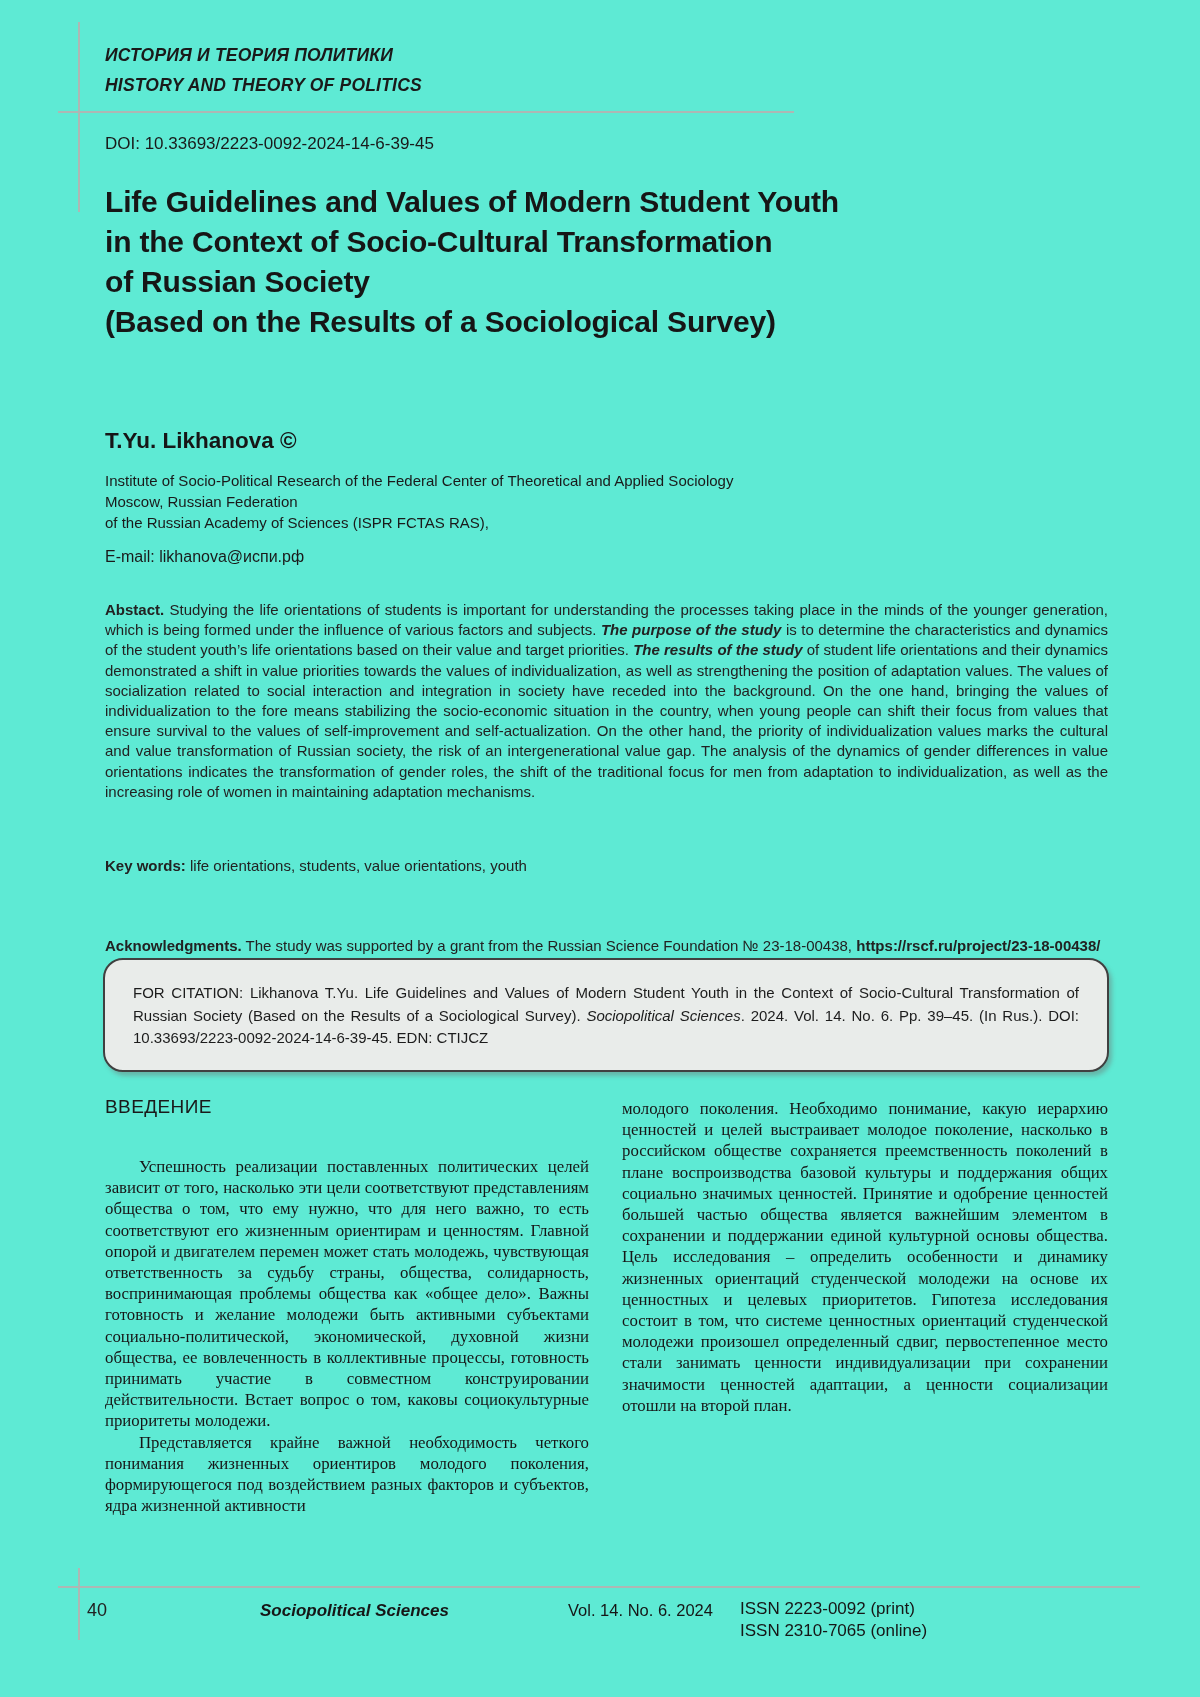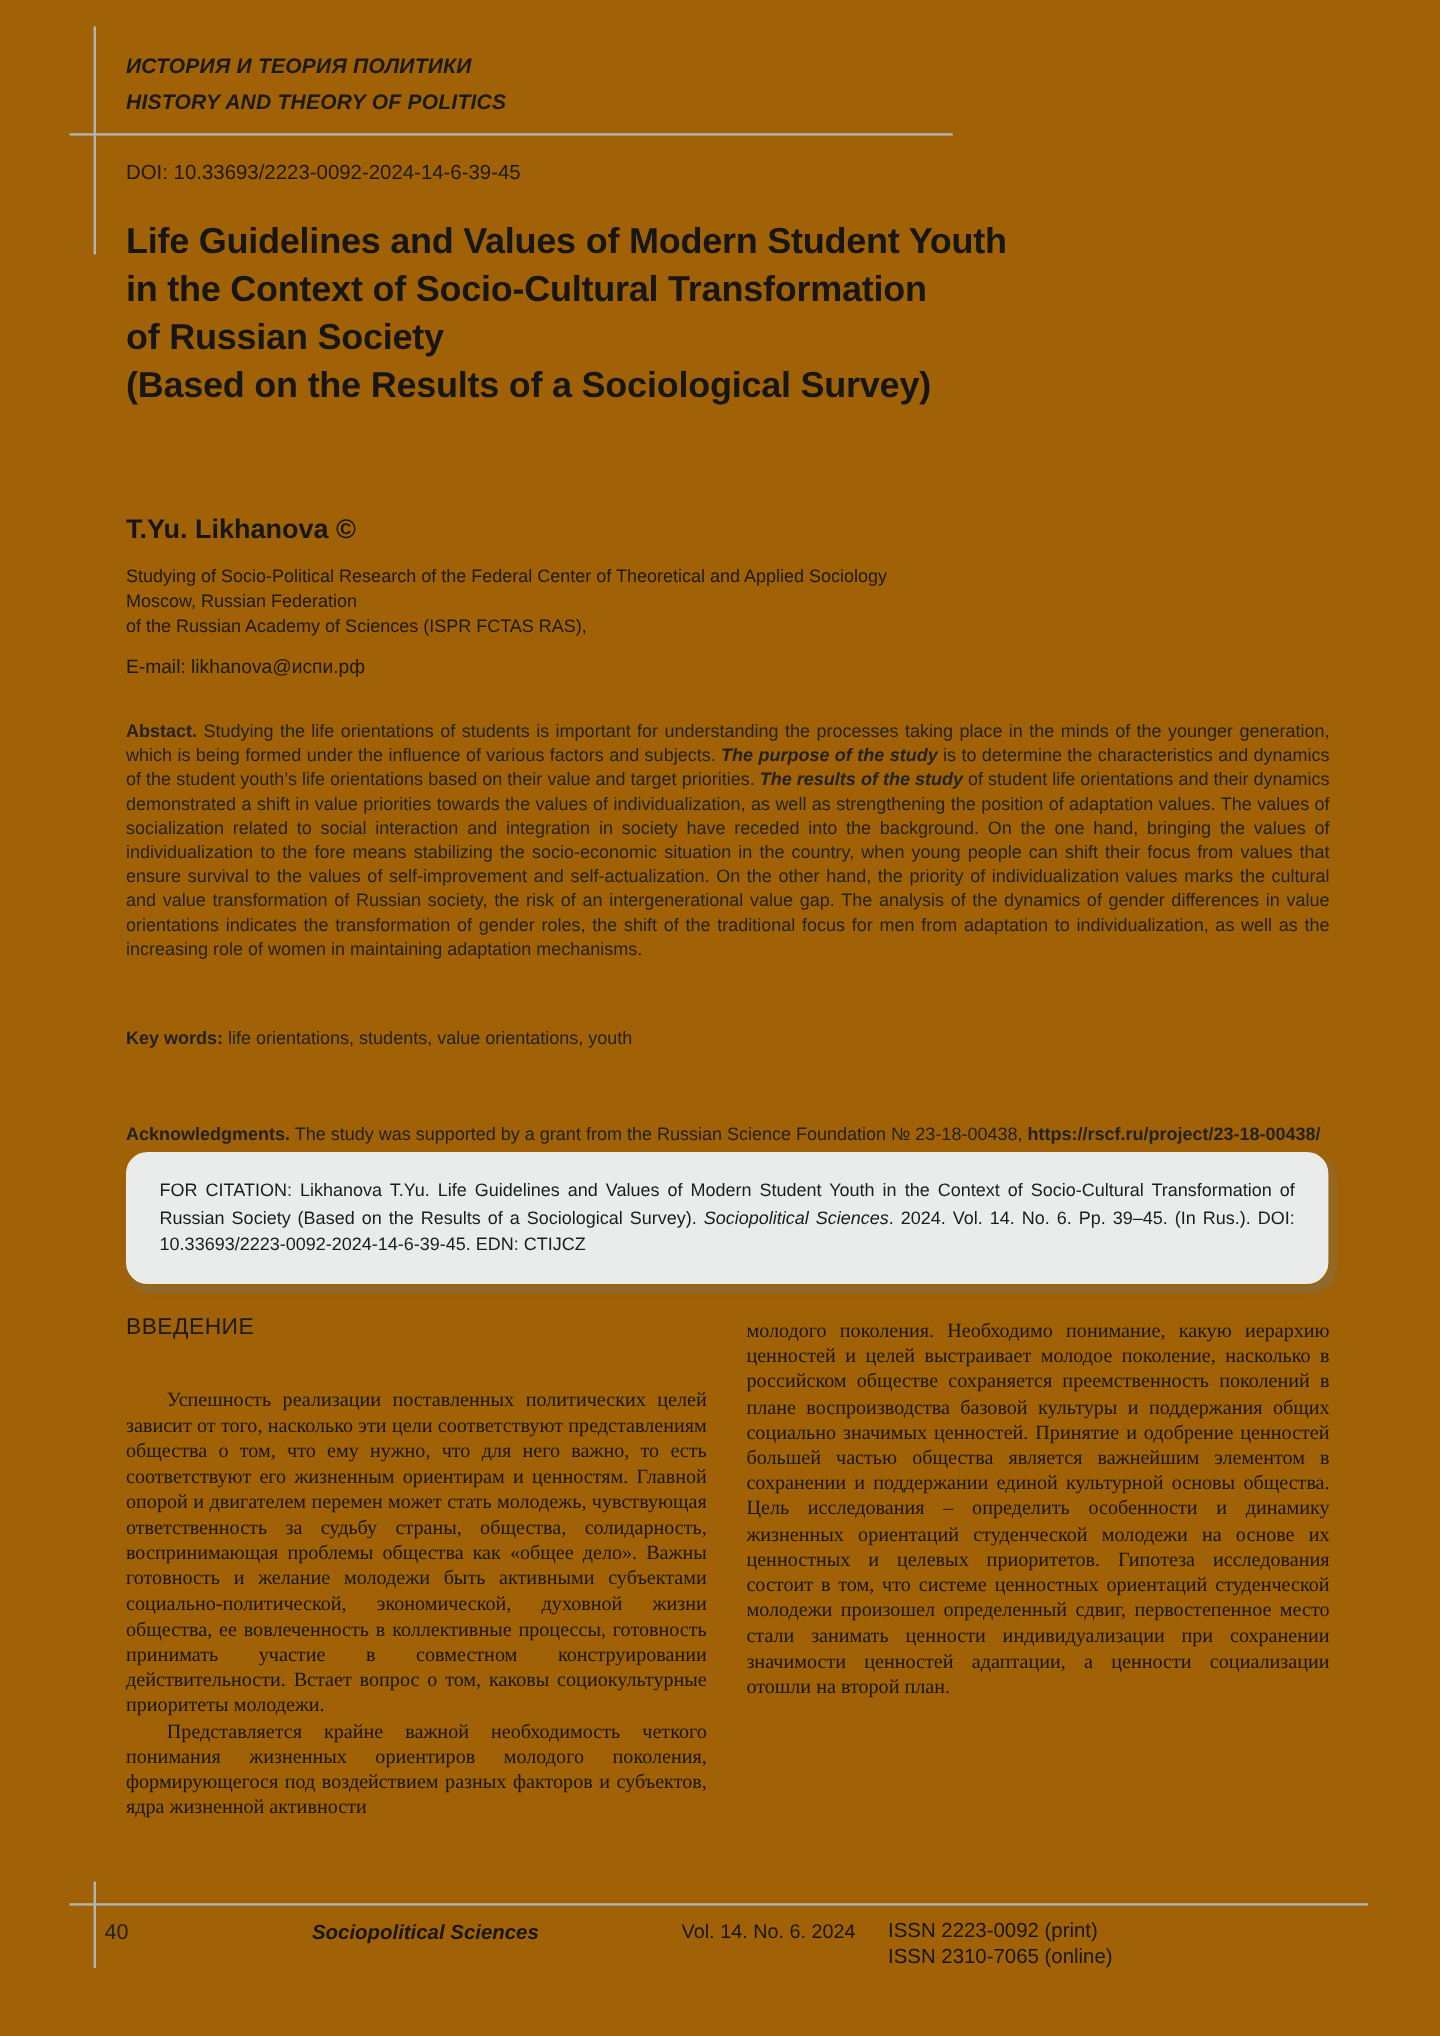--- a/index.html
+++ b/index.html
@@ -1,17 +1,17 @@
 <!DOCTYPE html>
 <html><head>
 <meta charset="utf-8">
 <style>
   html,body{margin:0;padding:0;background:#ffffff;}
   body{width:1200px;height:1697px;position:relative;font-family:"Liberation Sans",sans-serif;color:#141414;}
-  .page{position:absolute;inset:0;background:#a16207;overflow:hidden;}
+  .page{position:absolute;inset:0;background:#5eead4;overflow:hidden;}
 
   .rule{position:absolute;background:#aeb7b4;}
   .vline-top{left:78px;top:22px;width:2px;height:190px;}
   .hline-top{left:58px;top:111px;width:736px;height:2px;}
   .vline-bottom{left:78px;top:1568px;width:2px;height:72px;}
   .hline-bottom{left:58px;top:1586px;width:1082px;height:2px;}
 
   .rubric{position:absolute;left:105px;top:40px;font-weight:700;font-style:italic;font-size:17.5px;line-height:30px;color:#1a1a1a;letter-spacing:.2px;}
   .doi{position:absolute;left:105px;top:134px;font-size:17px;color:#1a1a1a;}
 
@@ -23,21 +23,21 @@
 
   .abstract{position:absolute;left:105px;top:600px;width:1003px;font-size:15px;line-height:20.2px;text-align:justify;color:#222;}
   .b{font-weight:700;}
   .bi{font-weight:700;font-style:italic;}
   .i{font-style:italic;}
 
   .keywords{position:absolute;left:105px;top:856px;width:1003px;font-size:15px;line-height:20.2px;color:#222;}
   .acknowledgments{position:absolute;left:105px;top:936px;width:1003px;font-size:15px;line-height:20.2px;text-align:justify;color:#222;}
 
   .citation-box{position:absolute;left:103px;top:958px;width:1006px;box-sizing:border-box;
-    background:#e9ecea;border:2px solid #a16207;border-radius:20px;padding:22px 28px 20px 28px;
+    background:#e9ecea;border:2px solid #404040;border-radius:20px;padding:22px 28px 20px 28px;
     box-shadow:3px 4px 4px rgba(110,120,117,0.45);}
   .citation-box .txt{font-size:15px;line-height:22.6px;text-align:justify;color:#1c1c1c;}
 
   .intro-heading{position:absolute;left:105px;top:1096px;font-size:19px;letter-spacing:.4px;color:#1a1a1a;}
 
   .col{position:absolute;font-family:"Liberation Serif",serif;font-size:16.8px;line-height:21.2px;text-align:justify;color:#161616;}
   .col-left{left:105px;top:1134px;width:484px;margin-top:22px;}
   .col-right{left:622px;top:1098px;width:486px;}
   .col p{margin:0;}
   .col p.indent{text-indent:34px;}
@@ -65,21 +65,21 @@
   <h1 class="title" style="margin:0;">
     <div>Life Guidelines and Values of Modern Student Youth</div>
     <div>in the Context of Socio-Cultural Transformation</div>
     <div>of Russian Society</div>
     <div>(Based on the Results of a Sociological Survey)</div>
   </h1>
 
   <div class="author">T.Yu. Likhanova ©</div>
 
   <div class="affiliation">
-    <div>Studying of Socio-Political Research of the Federal Center of Theoretical and Applied Sociology</div>
+    <div>Institute of Socio-Political Research of the Federal Center of Theoretical and Applied Sociology</div>
     <div>Moscow, Russian Federation</div>
     <div>of the Russian Academy of Sciences (ISPR FCTAS RAS),</div>
   </div>
 
   <div class="email">E-mail: likhanova@испи.рф</div>
 
   <div class="abstract"><span class="b">Abstact.</span><span> Studying the life orientations of students is important for understanding the processes taking place in the minds of the younger generation, which is being formed under the influence of various factors and subjects. </span><span class="bi">The purpose of the study</span><span> is to determine the characteristics and dynamics of the student youth’s life orientations based on their value and target priorities. </span><span class="bi">The results of the study</span><span> of student life orientations and their dynamics demonstrated a shift in value priorities towards the values of individualization, as well as strengthening the position of adaptation values. The values of socialization related to social interaction and integration in society have receded into the background. On the one hand, bringing the values of individualization to the fore means stabilizing the socio-economic situation in the country, when young people can shift their focus from values that ensure survival to the values of self-improvement and self-actualization. On the other hand, the priority of individualization values marks the cultural and value transformation of Russian society, the risk of an intergenerational value gap. The analysis of the dynamics of gender differences in value orientations indicates the transformation of gender roles, the shift of the traditional focus for men from adaptation to individualization, as well as the increasing role of women in maintaining adaptation mechanisms.</span></div>
 
   <div class="keywords"><span class="b">Key words:</span><span> life orientations, students, value orientations, youth</span></div>
 

